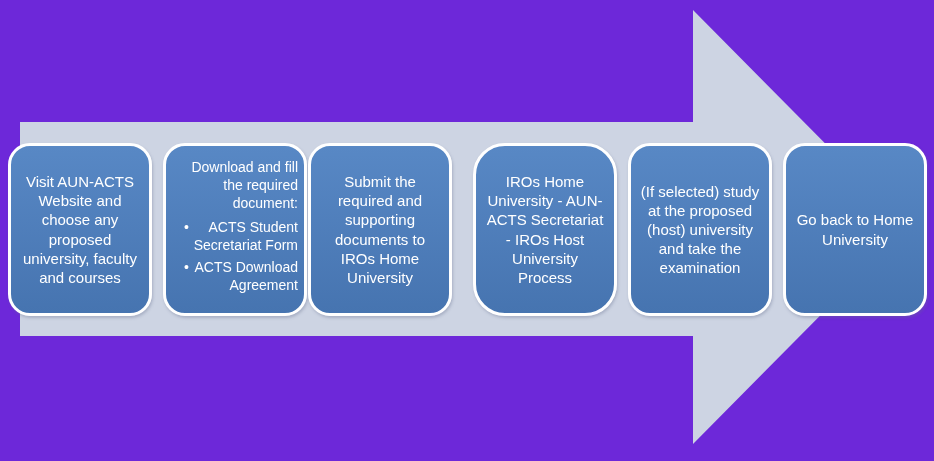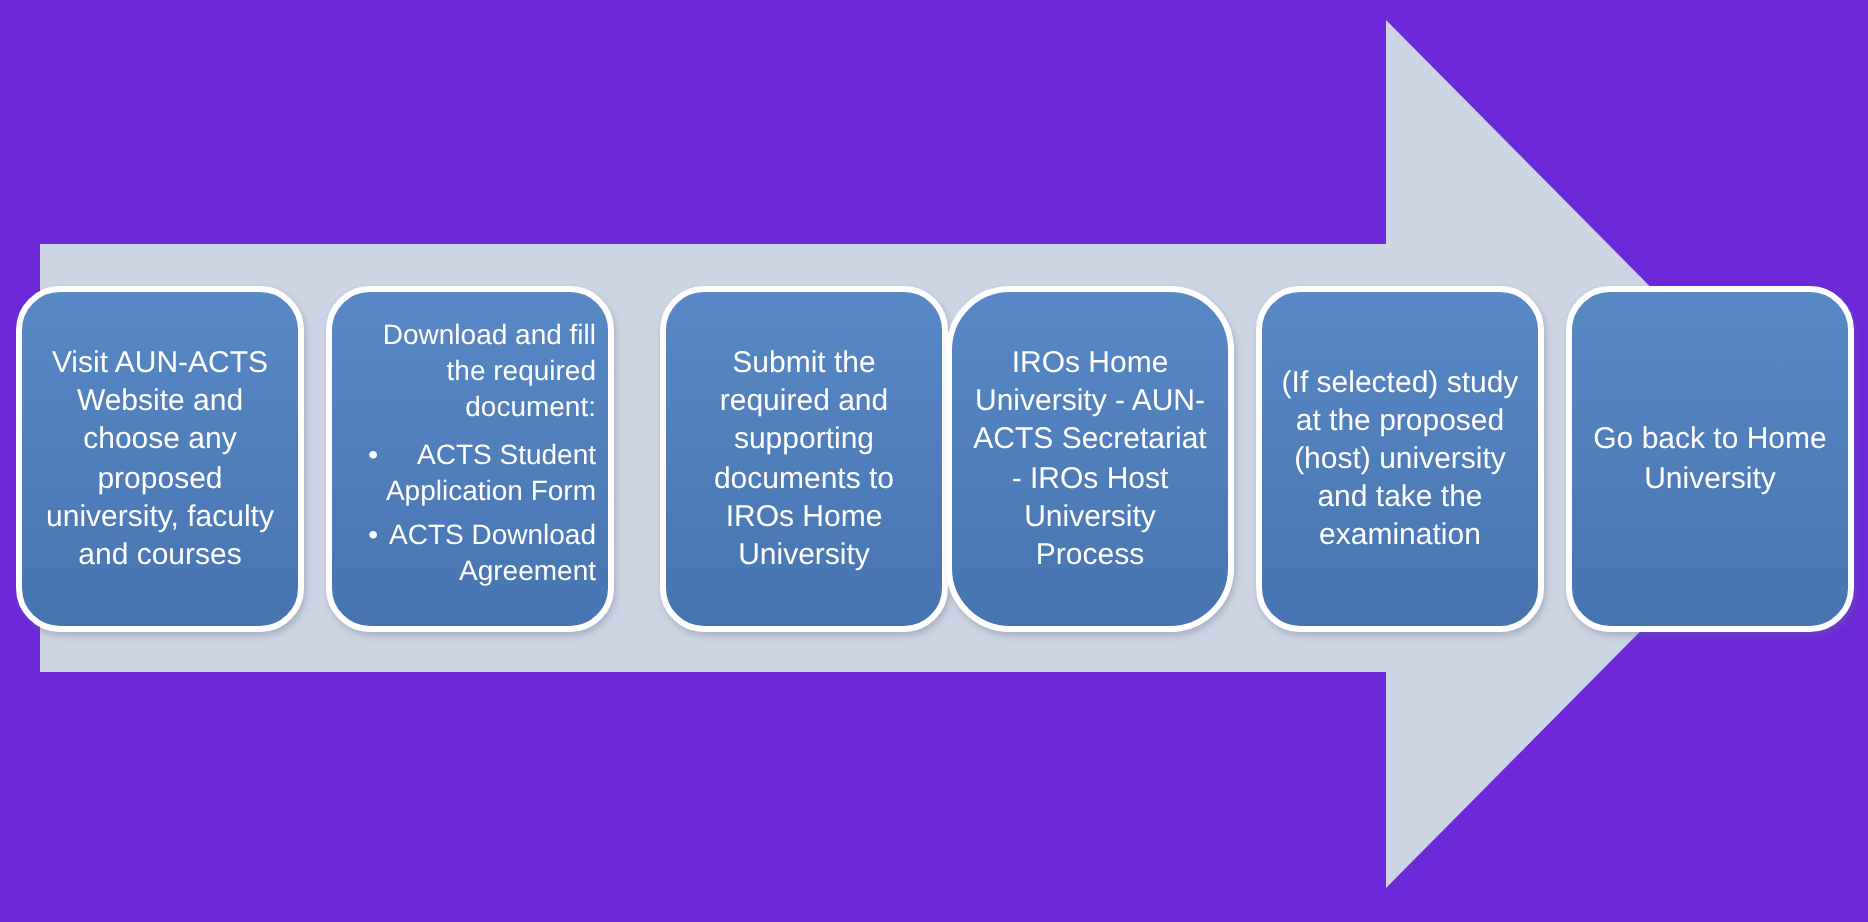--- a/index.html
+++ b/index.html
@@ -35,21 +35,21 @@
     border-radius: 22px;
     background: linear-gradient(180deg, var(--box-fill-top, #5888c5) 0%, var(--box-fill-bottom, #4674b0) 100%);
     color: var(--text-color, #ffffff);
     box-shadow: 1px 2px 3px rgba(100, 110, 140, 0.35);
     display: flex;
     flex-direction: column;
     justify-content: center;
   }
   .pos-1 { left: 8px; }
   .pos-2 { left: 163px; }
-  .pos-3 { left: 330px; }
+  .pos-3 { left: 308px; }
   .pos-4 { left: 473px; border-radius: 32px; }
   .pos-5 { left: 628px; }
   .pos-6 { left: 783px; align-items: flex-end; }
   .box-text {
     text-align: center;
     font-size: 15px;
     line-height: 1.28;
     padding: 4px 8px;
   }
   .box-left-content {
@@ -90,21 +90,21 @@
   <div class="box pos-1">
     <div class="box-text">Visit AUN-ACTS Website and choose any proposed university, faculty and courses</div>
   </div>
 
   <div class="box pos-2">
     <div class="box-left-content">
       <div class="box-heading">Download and fill the required document:</div>
       <ul class="bullet-list">
         <li class="bullet-item">
           <span class="bullet-glyph">•</span>
-          <span class="bullet-text">ACTS Student Application Form</span>
+          <span class="bullet-text">ACTS Student Secretariat Form</span>
         </li>
         <li class="bullet-item">
           <span class="bullet-glyph">•</span>
           <span class="bullet-text">ACTS Download Agreement</span>
         </li>
       </ul>
     </div>
   </div>
 
   <div class="box pos-3">

